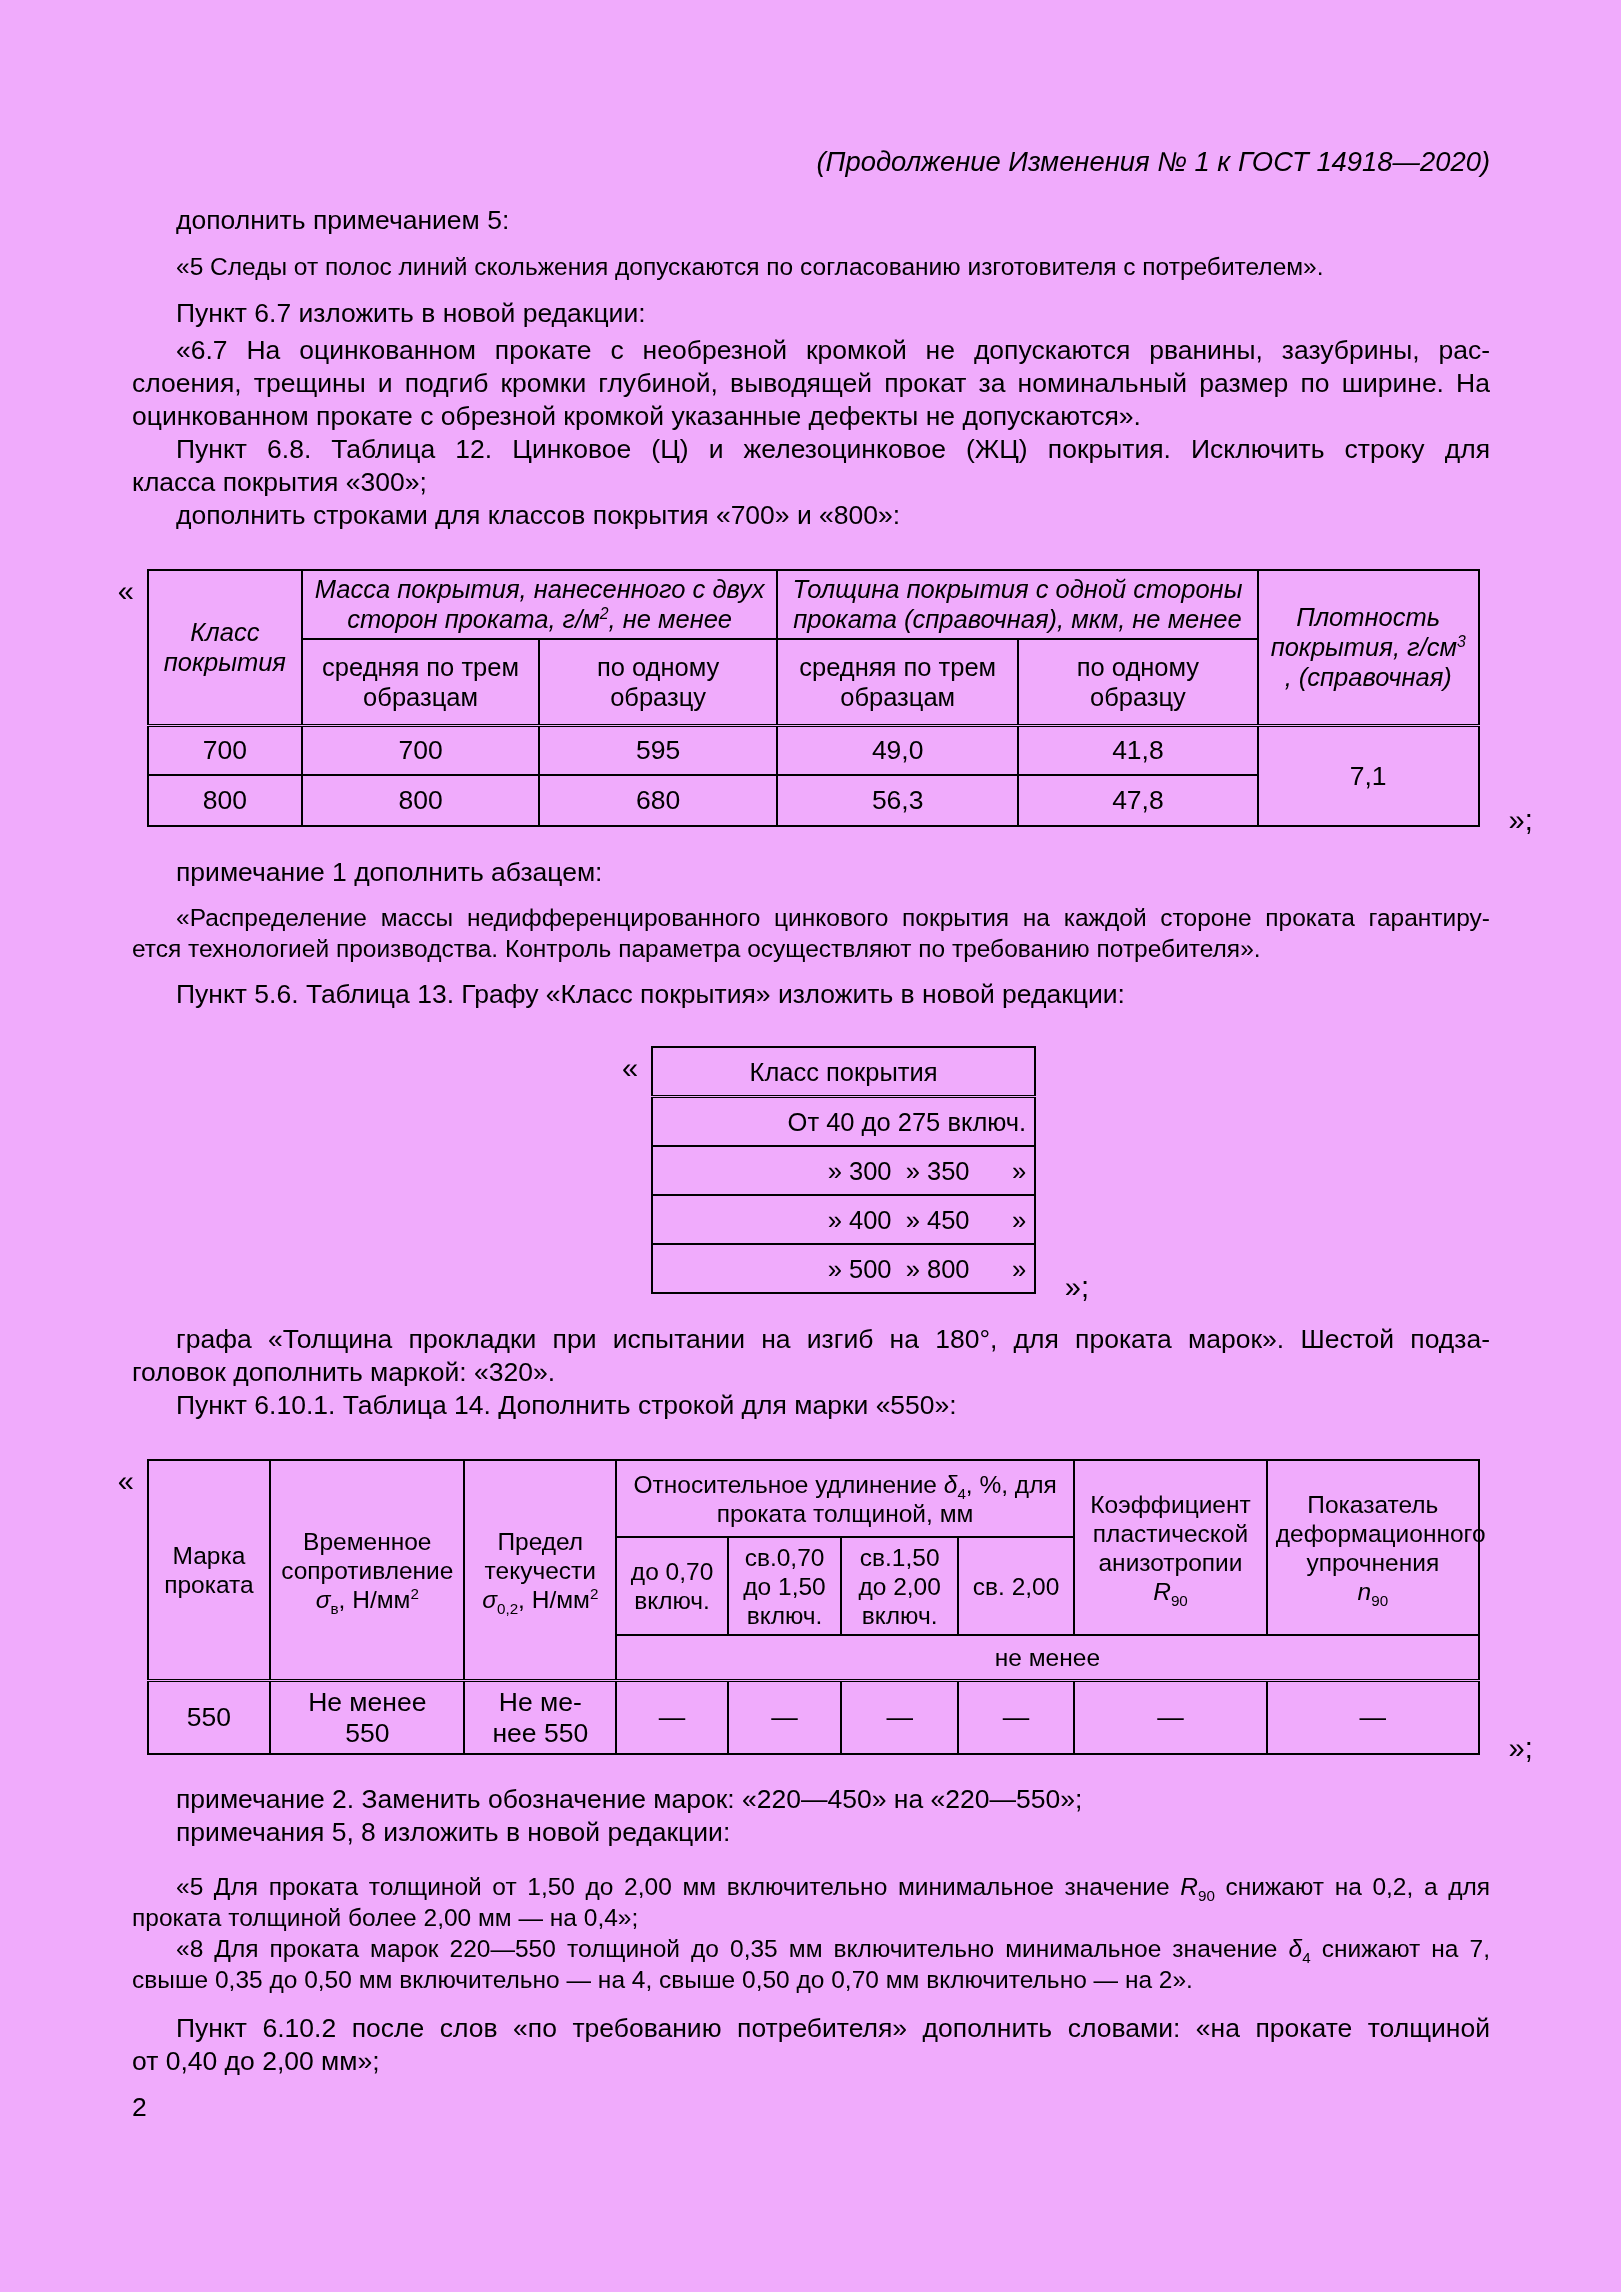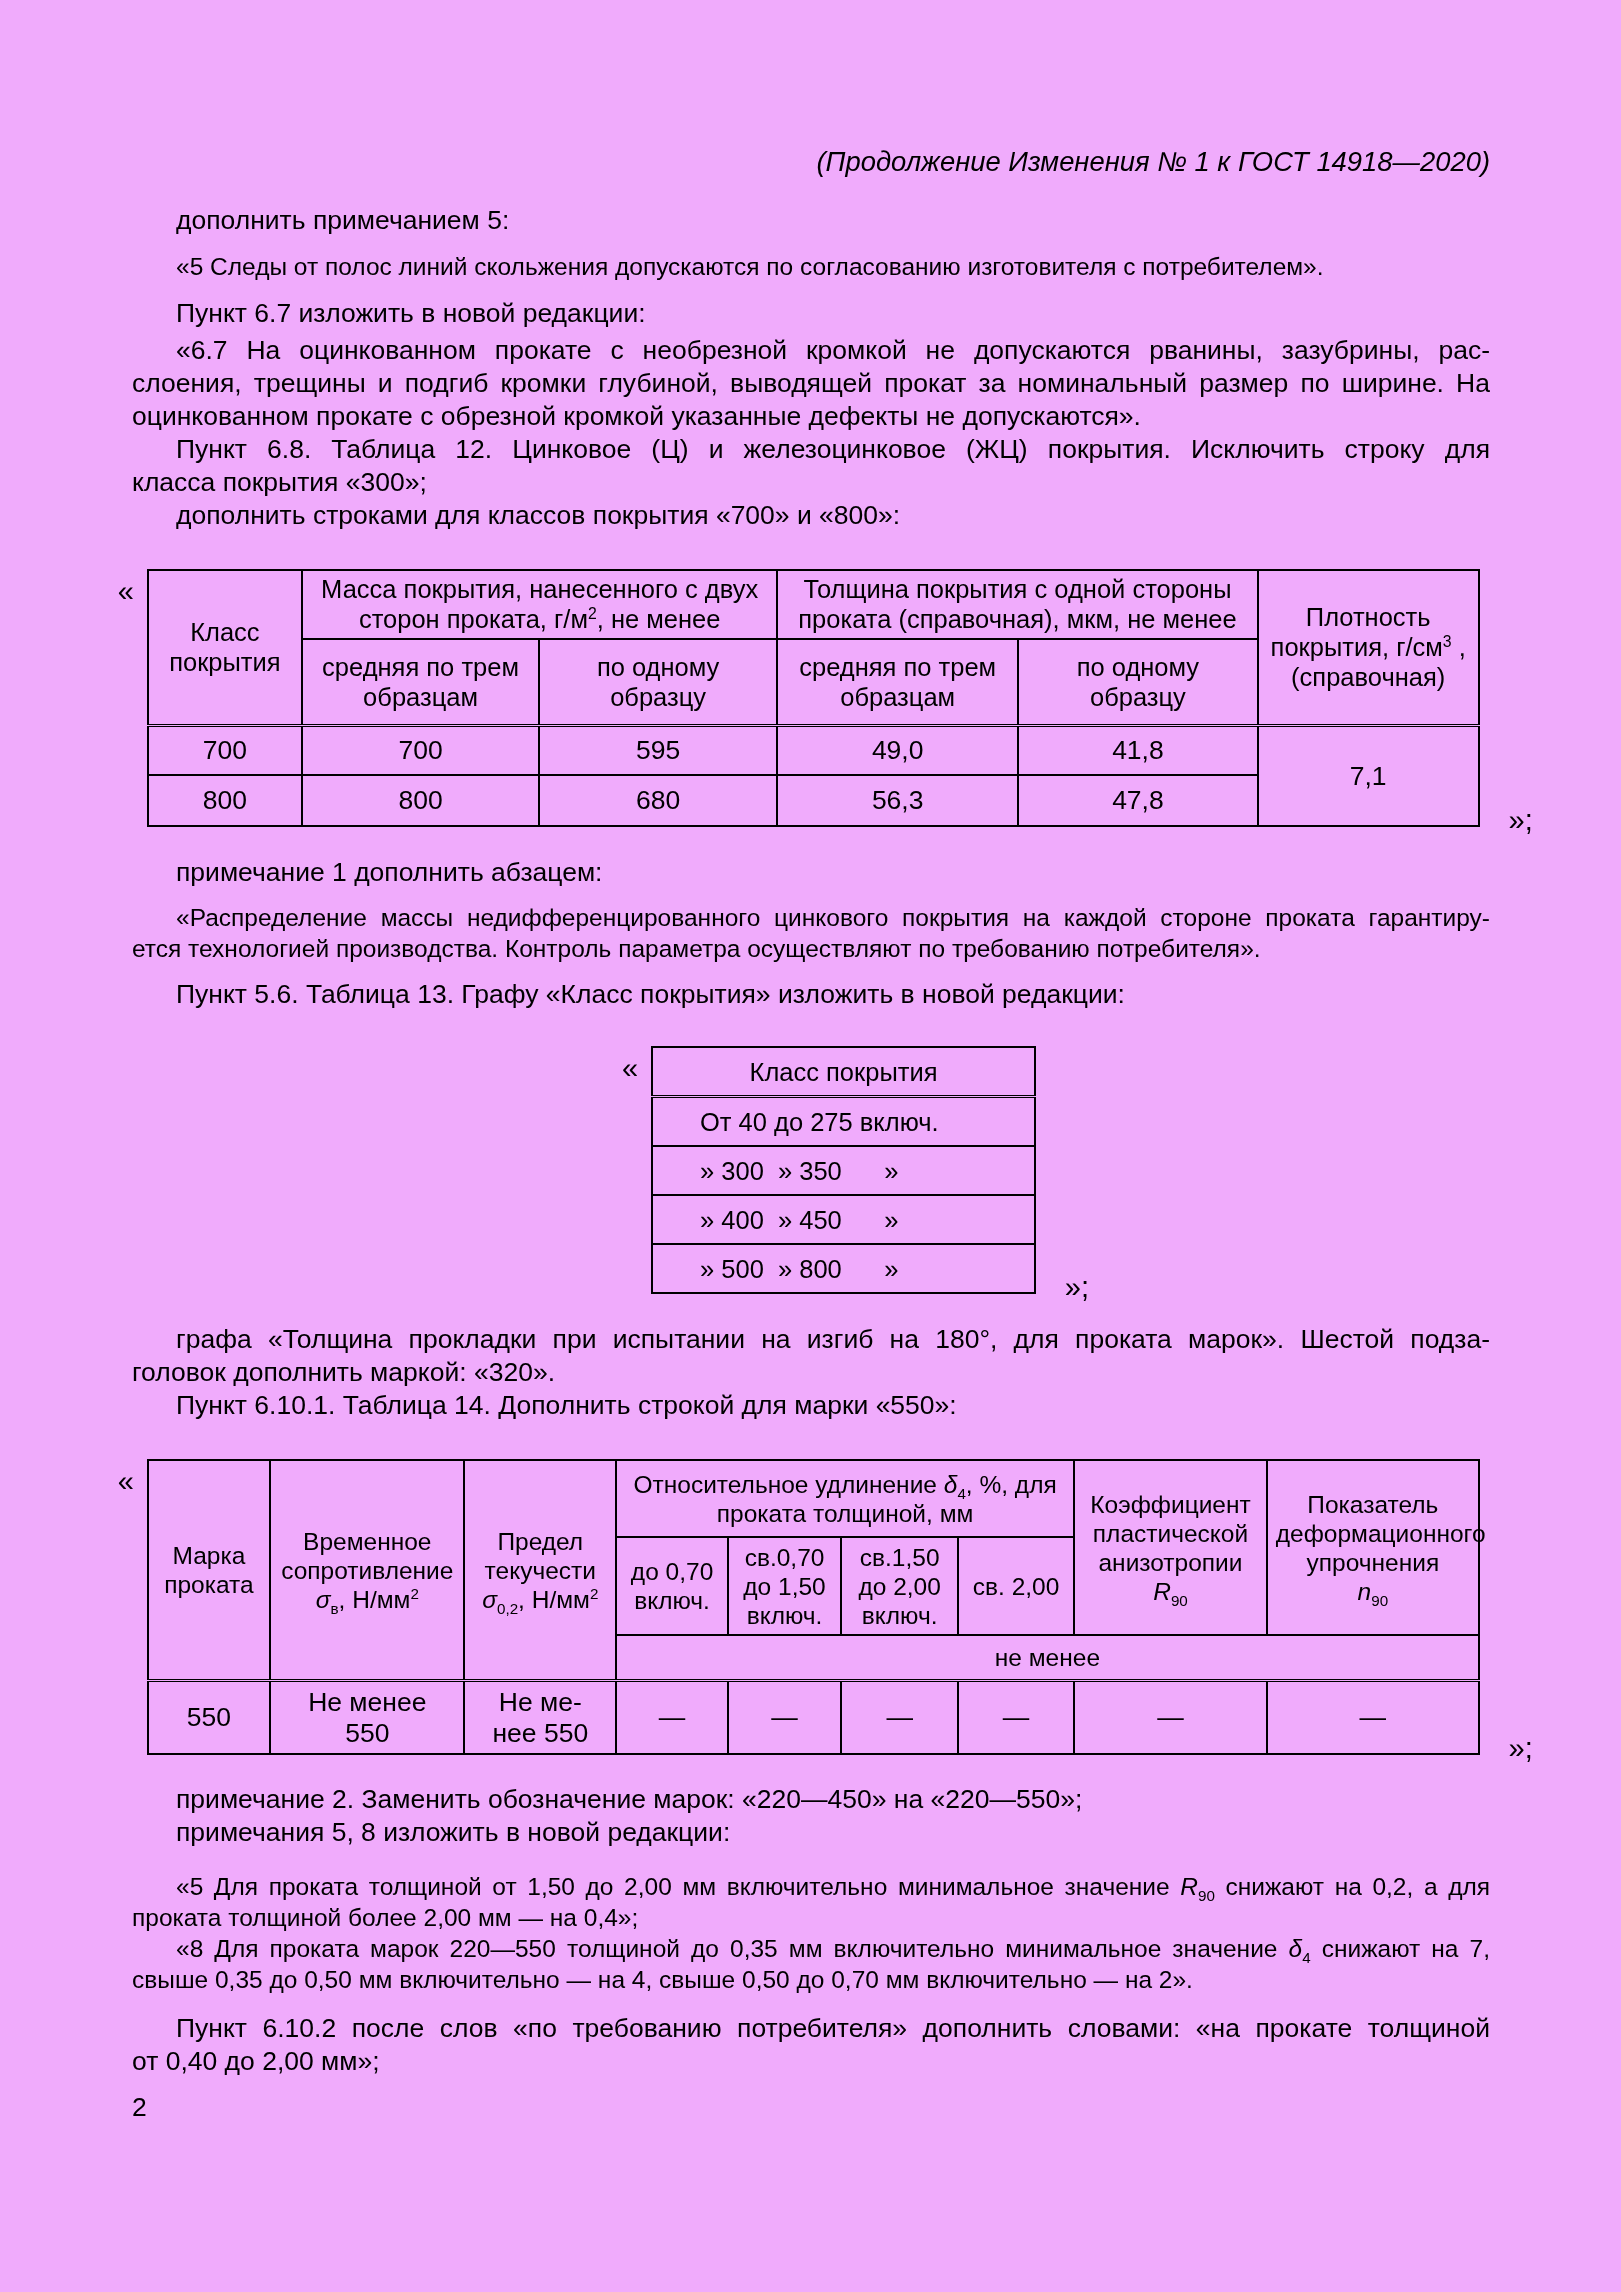--- a/index.html
+++ b/index.html
@@ -29,30 +29,30 @@
   .t { border-collapse:collapse; table-layout:fixed; width:100%;
        border:2.9px solid #000; font-size:25.5px; line-height:30px; }
   .t td { border:2px solid #000; text-align:center; vertical-align:middle; padding:2px 7.8px; }
   .dbl { border-bottom:3.9px double #000 !important; }
 
   .q  { position:absolute; font-size:29px; color:#000; }
   .qo { left:-29px; top:5.9px; }
   .qc { right:-53px; bottom:-9.8px; }
 
   
-  .t12 .h1 td { height:63px; }
+  .t12 .h1 td { height:63px;font-style:italic; }
   .t12 .h2 td { height:80px; }
   .t12 .b1 td { height:43px; border-bottom:2.9px solid #000; font-size:26.5px; }
   .t12 .b2 td { height:45px; font-size:26.5px; }
 
   
   .t13wrap { margin-left:519px; width:385px; }
   .t13 td  { border:2.9px solid #000; }
   .t13 .h td { height:43px; }
-  .t13 .data td { height:43px; text-align:left; padding-left:47px; white-space:pre; }
+  .t13 .data td { height:43px; text-align:right; padding-left:47px; white-space:pre; }
 
   
   .t14 { font-size:24.5px; line-height:29px; }
   .t14 .h1 td { height:71px; }
   .t14 .h2 td { height:92px; }
   .t14 .h3 td { height:39px; }
   .t14 .body td { height:67px; font-size:26.5px; line-height:31px; }
 
   .page-num { font-size:26.5px; margin-top:13.7px; }
 </style>

